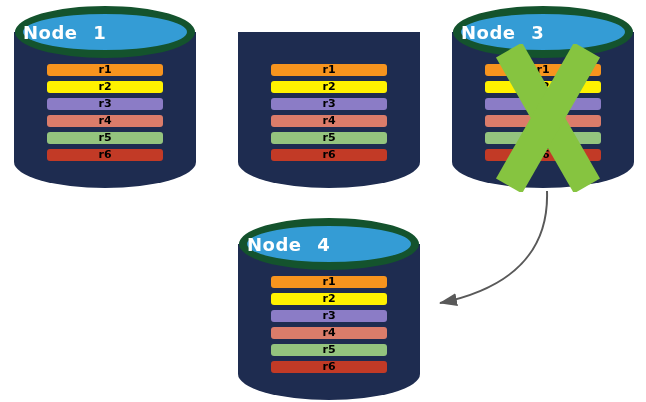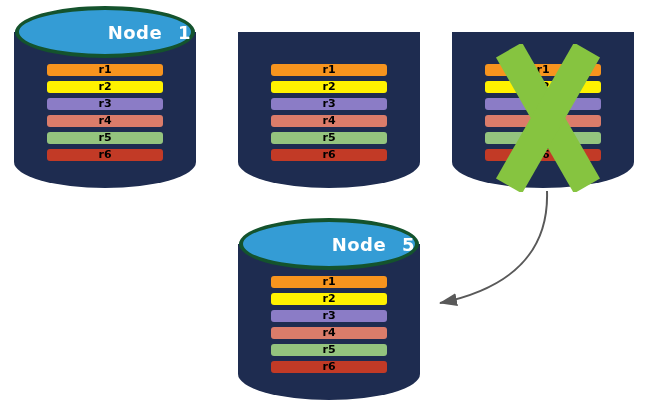--- a/index.html
+++ b/index.html
@@ -26,26 +26,26 @@
     top: 26px; bottom: 0;
     background: #1E2C50;
     border-radius: 0 0 50% 50% / 0 0 26px 26px;
   }
   .cyl-top {
     position: absolute;
     left: 1px; right: 1px;
     top: 0;
     height: 52px;
     border-radius: 50%;
-    border: 4px solid #14532d;
+    border: 8px solid #14532d;
     box-sizing: border-box;
     background: #349CD5;
     display: flex;
     align-items: center;
-    justify-content: flex-end;
+    justify-content: flex-start;
   }
   .node-title {
     color: #ffffff;
     font-size: 18px;
     font-weight: bold;
     word-spacing: 9px;
     letter-spacing: 0.5px;
   }
   .bars {
     position: absolute;
@@ -134,20 +134,23 @@
           <span>r5</span>
         </div>
       <div class="bar" style="background-color: rgb(194, 58, 38);">
           <span>r6</span>
         </div>
     </div>
   </div>
 
   <div class="node" style="left:452px; top:6px;">
     <div class="cyl-body" style="background-color: rgb(30, 44, 80);"></div>
+    <div class="cyl-top" style="background-color: rgb(52, 156, 213);">
+      <span class="node-title">Node 3</span>
+    </div>
     <div class="bars">
       <div class="bar" style="background-color: rgb(247, 148, 30);">
           <span>r1</span>
         </div>
       <div class="bar" style="background-color: rgb(255, 242, 0);">
           <span>r2</span>
         </div>
       <div class="bar" style="background-color: rgb(139, 124, 198);">
           <span>r3</span>
         </div>
@@ -164,21 +167,21 @@
   </div>
 
   <svg class="x-mark" viewBox="0 0 112 148" aria-hidden="true">
     <line x1="17" y1="6" x2="95" y2="142" stroke="#86C440" stroke-width="30" stroke-linecap="butt"></line>
     <line x1="95" y1="6" x2="17" y2="142" stroke="#86C440" stroke-width="30" stroke-linecap="butt"></line>
   </svg>
 
   <div class="node" style="left:238px; top:218px;">
     <div class="cyl-body" style="background-color: rgb(30, 44, 80);"></div>
     <div class="cyl-top" style="background-color: rgb(52, 156, 213);">
-      <span class="node-title">Node 5</span>
+      <span class="node-title">Node 4</span>
     </div>
     <div class="bars">
       <div class="bar" style="background-color: rgb(247, 148, 30);">
           <span>r1</span>
         </div>
       <div class="bar" style="background-color: rgb(255, 242, 0);">
           <span>r2</span>
         </div>
       <div class="bar" style="background-color: rgb(139, 124, 198);">
           <span>r3</span>

